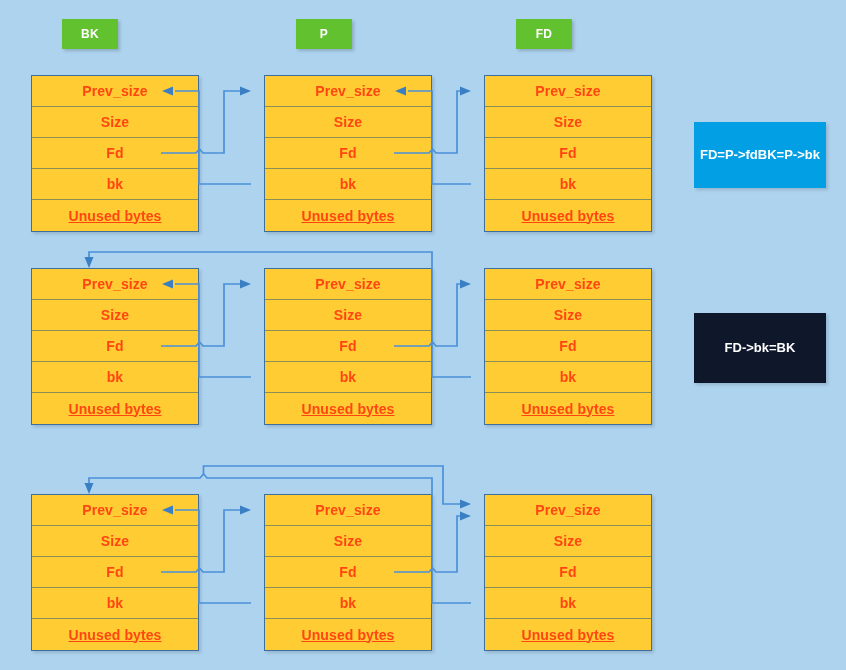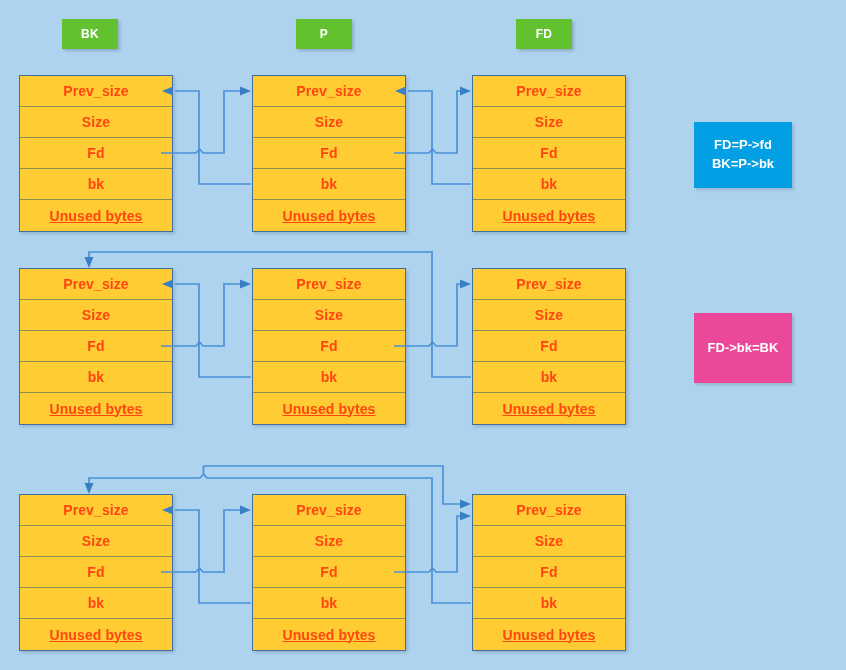--- a/index.html
+++ b/index.html
@@ -20,46 +20,47 @@
     color:#ffffff;
     font-size:12px;font-weight:bold;
     display:flex;align-items:center;justify-content:center;
     box-shadow:2px 2px 3px rgba(0,0,0,0.18);
     letter-spacing:.3px;
   }
 
   
   .chunk{
     position:absolute;
-    width:154px;
+    width:168px;
     border:1px solid #3f6f9f;
     box-shadow:2px 2px 3px rgba(0,0,0,0.14);
     background:#ffcc33;
     box-sizing:border-box;
+    margin-left:12px;
   }
   .field{
     height:31px;
     box-sizing:border-box;
     background:#ffcc33;
     color:#ff4612;
     font-size:14px;font-weight:bold;
     display:flex;align-items:center;justify-content:center;
     border-bottom:1px solid #8a8f58;
     letter-spacing:.1px;
   }
   .field.last{border-bottom:none;text-decoration:underline;}
 
   
   .note{
     position:absolute;
-    width:98px;
+    width:132px;
     background:#029fe4;
     color:#ffffff;
     font-size:13px;font-weight:bold;
-    display:flex;flex-direction:column;
+    display:flex;flex-direction:row;
     align-items:center;justify-content:center;
     box-shadow:2px 2px 3px rgba(0,0,0,0.15);
     line-height:1.45;
     text-align:center;
   }
 
   
   #wires{position:absolute;left:0;top:0;width:846px;height:670px;pointer-events:none;}
   #wires path{fill:none;stroke:#4a90d9;stroke-width:1.7;}
   #wires .head{fill:#3a7fc4;stroke:none;}
@@ -119,21 +120,21 @@
     <div class="field" style="background: rgb(255, 204, 51); color: rgb(255, 70, 18);">bk</div>
     <div class="field last" style="background: rgb(255, 204, 51); color: rgb(255, 70, 18);">Unused bytes</div>
   </div>
   <div class="chunk" style="left: 472px; top: 268px; border-color: rgb(63, 111, 159);">
     <div class="field" style="background: rgb(255, 204, 51); color: rgb(255, 70, 18);">Prev_size</div>
     <div class="field" style="background: rgb(255, 204, 51); color: rgb(255, 70, 18);">Size</div>
     <div class="field" style="background: rgb(255, 204, 51); color: rgb(255, 70, 18);">Fd</div>
     <div class="field" style="background: rgb(255, 204, 51); color: rgb(255, 70, 18);">bk</div>
     <div class="field last" style="background: rgb(255, 204, 51); color: rgb(255, 70, 18);">Unused bytes</div>
   </div>
-  <div class="note" style="left: 694px; top: 313px; height: 70px; background: #ec4899; color: rgb(255, 255, 255);">
+  <div class="note" style="left: 694px; top: 313px; height: 70px; background: #0f172a; color: rgb(255, 255, 255);">
     <span>FD-&gt;bk=BK</span>
   </div>
 
   <div class="chunk" style="left: 19px; top: 494px; border-color: rgb(63, 111, 159);">
     <div class="field" style="background: rgb(255, 204, 51); color: rgb(255, 70, 18);">Prev_size</div>
     <div class="field" style="background: rgb(255, 204, 51); color: rgb(255, 70, 18);">Size</div>
     <div class="field" style="background: rgb(255, 204, 51); color: rgb(255, 70, 18);">Fd</div>
     <div class="field" style="background: rgb(255, 204, 51); color: rgb(255, 70, 18);">bk</div>
     <div class="field last" style="background: rgb(255, 204, 51); color: rgb(255, 70, 18);">Unused bytes</div>
   </div>

